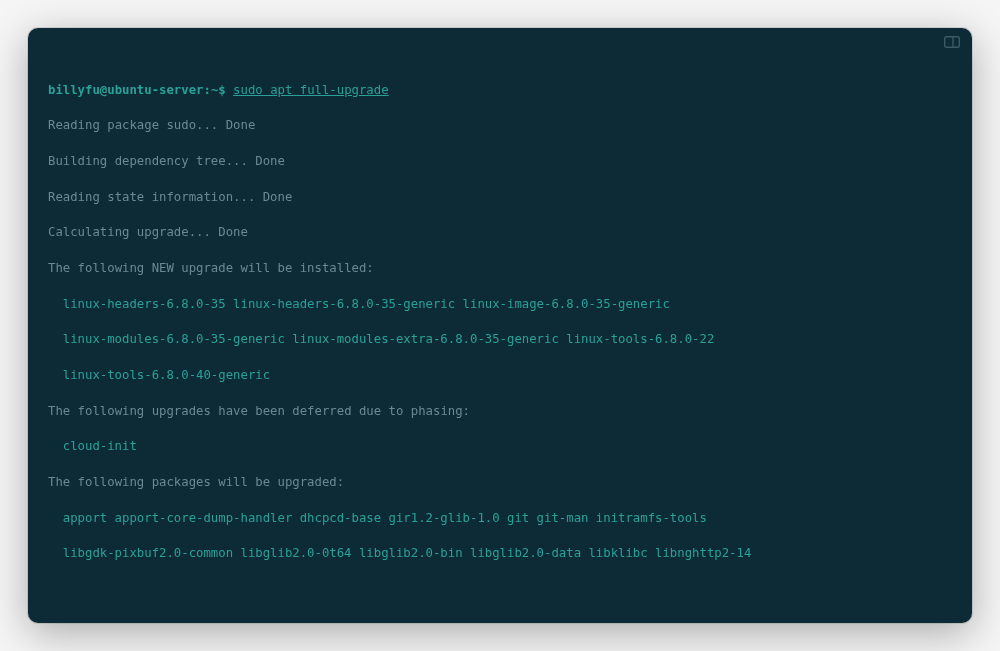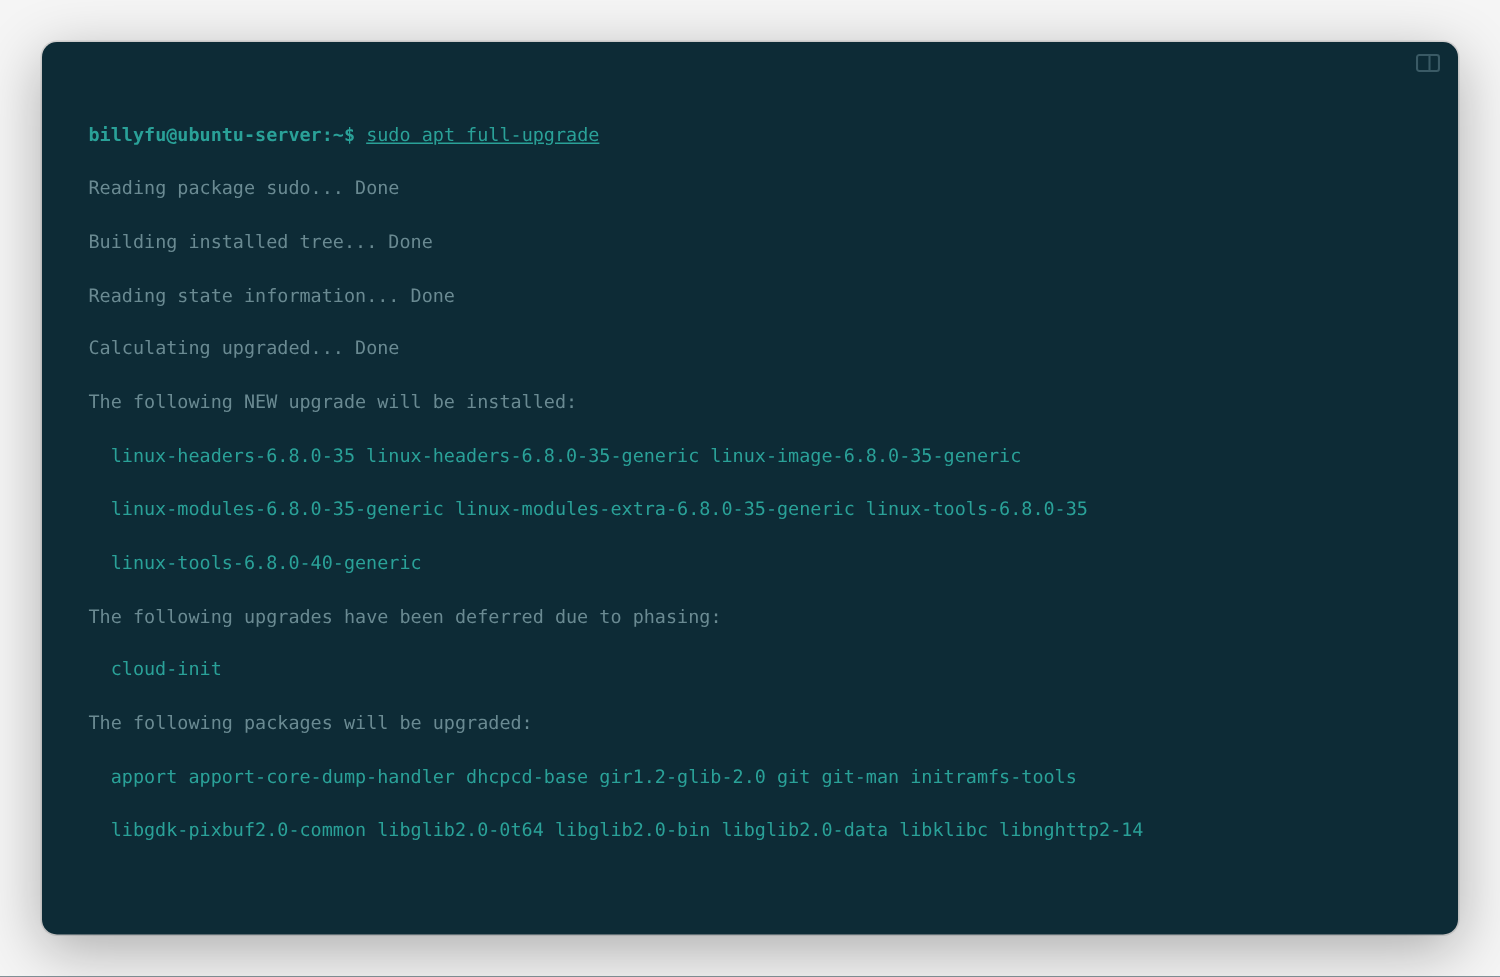--- a/index.html
+++ b/index.html
@@ -13,21 +13,20 @@
       font-family: 'Menlo', 'Monaco', 'Consolas', monospace;
     }
     .terminal-window {
       background: #0d2b36;
       border-radius: 10px;
       box-shadow: 0 10px 40px rgba(0,0,0,0.3), 0 0 0 1px rgba(0,0,0,0.1);
       width: 944px;
       height: 595px;
       position: relative;
       overflow: hidden;
-      padding-left: 11px;
     }
     .titlebar {
       height: 28px;
       display: flex;
       align-items: center;
       justify-content: flex-end;
       padding: 0 12px;
     }
     .panes-icon {
       color: #3a5a65;
@@ -73,31 +72,31 @@
     <span class="panes-icon">
       <svg width="16" height="12" viewBox="0 0 16 12" fill="none" stroke="currentColor" stroke-width="1.4">
         <rect x="0.7" y="0.7" width="14.6" height="10.6" rx="1.5"></rect>
         <line x1="9" y1="0.7" x2="9" y2="11.3"></line>
       </svg>
     </span>
   </div>
   <div class="terminal-body">
 <span class="line"><span class="prompt"><span>billyfu@ubuntu-server</span><span>:</span><span>~</span><span>$</span></span> <span class="cmd">sudo apt full-upgrade</span></span>
 <span class="line out">Reading package sudo... Done</span>
-<span class="line out">Building installed tree... Done</span>
+<span class="line out">Building dependency tree... Done</span>
 <span class="line out">Reading state information... Done</span>
-<span class="line out">Calculating upgraded... Done</span>
+<span class="line out">Calculating upgrade... Done</span>
 <span class="line out">The following NEW upgrade will be installed:</span>
 <span class="line out-em indent">linux-headers-6.8.0-35 linux-headers-6.8.0-35-generic linux-image-6.8.0-35-generic</span>
-<span class="line out-em indent">linux-modules-6.8.0-35-generic linux-modules-extra-6.8.0-35-generic linux-tools-6.8.0-35</span>
+<span class="line out-em indent">linux-modules-6.8.0-35-generic linux-modules-extra-6.8.0-35-generic linux-tools-6.8.0-22</span>
 <span class="line out-em indent">linux-tools-6.8.0-40-generic</span>
 <span class="line out">The following upgrades have been deferred due to phasing:</span>
 <span class="line out-em indent">cloud-init</span>
 <span class="line out">The following packages will be upgraded:</span>
-<span class="line out-em indent">apport apport-core-dump-handler dhcpcd-base gir1.2-glib-2.0 git git-man initramfs-tools</span>
+<span class="line out-em indent">apport apport-core-dump-handler dhcpcd-base gir1.2-glib-1.0 git git-man initramfs-tools</span>
 <span class="line out-em indent">libgdk-pixbuf2.0-common libglib2.0-0t64 libglib2.0-bin libglib2.0-data libklibc libnghttp2-14</span>
 
 
 
 
 
 
 
 
 

